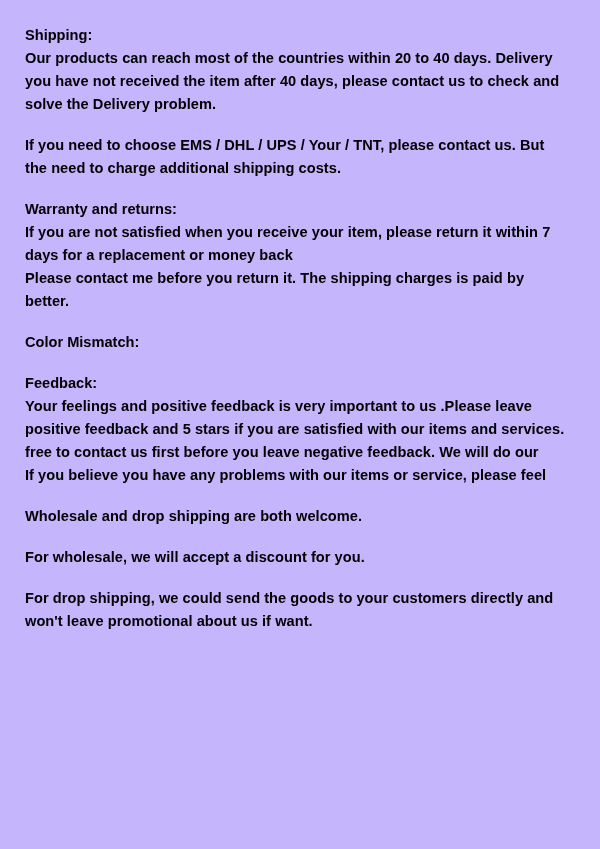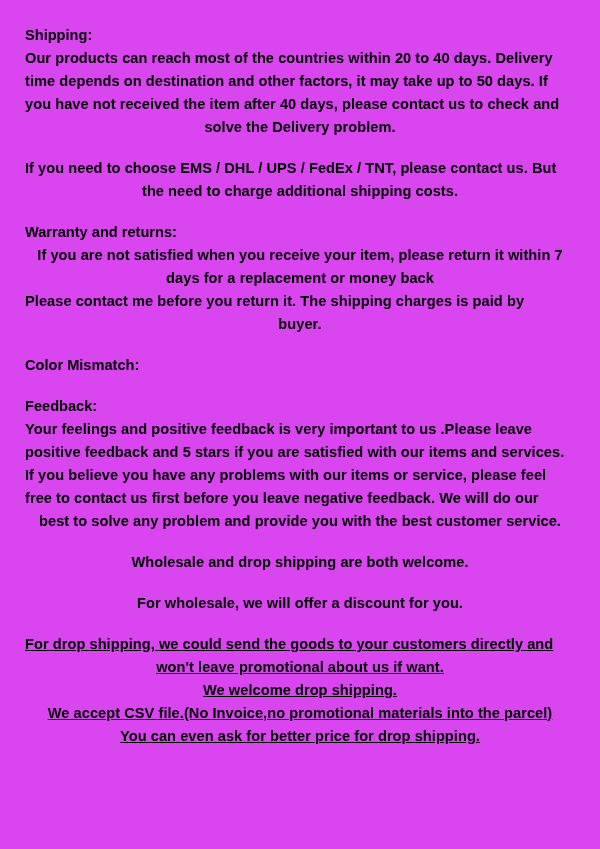--- a/index.html
+++ b/index.html
@@ -12,36 +12,35 @@
     height: 849px;
     font-family: "Liberation Sans", sans-serif;
     color: #000000;
     overflow: hidden;
   }
   .page {
     box-sizing: border-box;
     width: 600px;
     height: 849px;
     padding: 24px 25px 0 25px;
-    background: #d946ef;
+    background: #c4b5fd;
   }
   .block {
     margin: 0 0 18px 0;
   }
   .block:last-child {
     margin-bottom: 0;
-    text-decoration: underline;
   }
   .line {
     font-size: 14.6px;
     font-weight: bold;
     line-height: 23px;
     letter-spacing: 0.05px;
     margin: 0;
-    text-align: center;
+    text-align: left;
   }
   .line.justify {
     text-align: justify;
     text-align-last: left;
   }
   .heading {
     font-size: 14.6px;
     font-weight: bold;
     line-height: 23px;
     margin: 0;
@@ -49,70 +48,63 @@
 </style>
 </head>
 <body>
 
 <div class="page">
   <div id="sections-root">
       <div class="block">
         <p class="heading">Shipping:</p>
         <div>
           <p class="line justify">Our products can reach most of the countries within 20 to 40 days. Delivery</p>
-          <p class="line justify">time depends on destination and other factors, it may take up to 50 days. If</p>
           <p class="line justify">you have not received the item after 40 days, please contact us to check and</p>
           <p class="line">solve the Delivery problem.</p>
         </div>
       </div>
       <div class="block">
         <div>
-          <p class="line justify">If you need to choose EMS / DHL / UPS / FedEx / TNT, please contact us. But</p>
+          <p class="line justify">If you need to choose EMS / DHL / UPS / Your / TNT, please contact us. But</p>
           <p class="line">the need to charge additional shipping costs.</p>
         </div>
       </div>
       <div class="block">
         <p class="heading">Warranty and returns:</p>
         <div>
           <p class="line">If you are not satisfied when you receive your item, please return it within 7</p>
           <p class="line">days for a replacement or money back</p>
         </div>
         <div>
           <p class="line justify">Please contact me before you return it. The shipping charges is paid by</p>
-          <p class="line">buyer.</p>
+          <p class="line">better.</p>
         </div>
       </div>
       <div class="block">
         <p class="heading">Color Mismatch:</p>
       </div>
       <div class="block">
         <p class="heading">Feedback:</p>
         <div>
           <p class="line justify">Your feelings and positive feedback is very important to us .Please leave</p>
           <p class="line justify">positive feedback and 5 stars if you are satisfied with our items and services.</p>
+          <p class="line justify">free to contact us first before you leave negative feedback. We will do our</p>
           <p class="line justify">If you believe you have any problems with our items or service, please feel</p>
-          <p class="line justify">free to contact us first before you leave negative feedback. We will do our</p>
-          <p class="line">best to solve any problem and provide you with the best customer service.</p>
         </div>
       </div>
       <div class="block">
         <div>
           <p class="line">Wholesale and drop shipping are both welcome.</p>
         </div>
       </div>
       <div class="block">
         <div>
-          <p class="line">For wholesale, we will offer a discount for you.</p>
+          <p class="line">For wholesale, we will accept a discount for you.</p>
         </div>
       </div>
       <div class="block">
         <div>
           <p class="line justify">For drop shipping, we could send the goods to your customers directly and</p>
           <p class="line">won't leave promotional about us if want.</p>
         </div>
-        <div>
-          <p class="line">We welcome drop shipping.</p>
-          <p class="line">We accept CSV file.(No Invoice,no promotional materials into the parcel)</p>
-          <p class="line">You can even ask for better price for drop shipping.</p>
-        </div>
       </div>
     </div>
 </div>
 
 </body></html>

